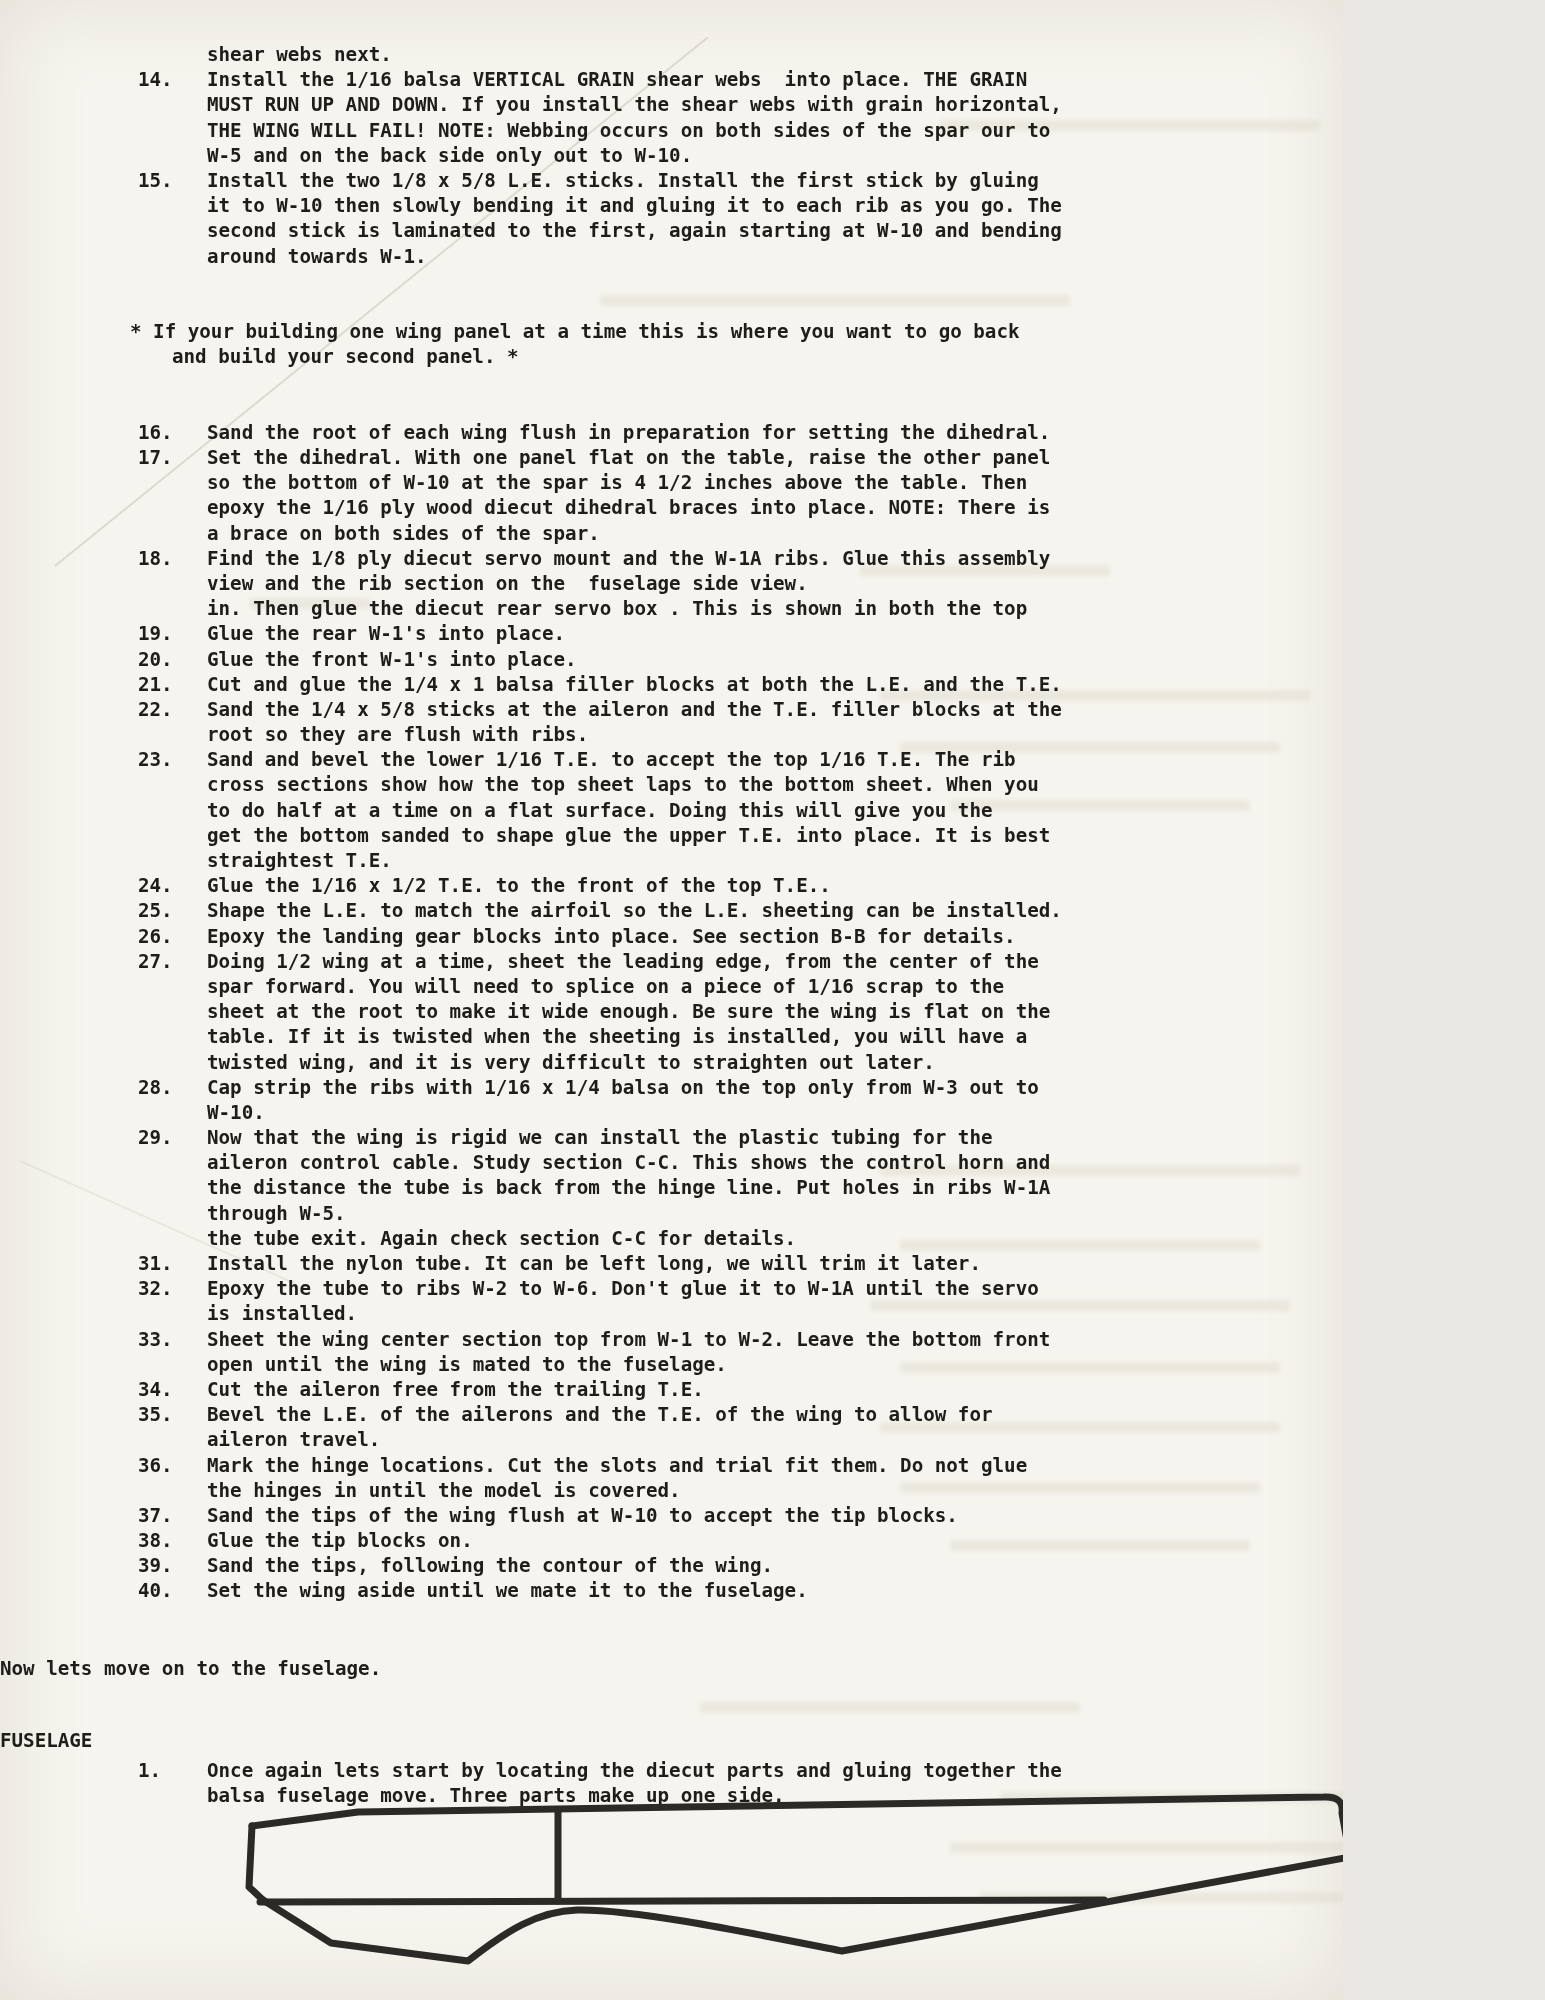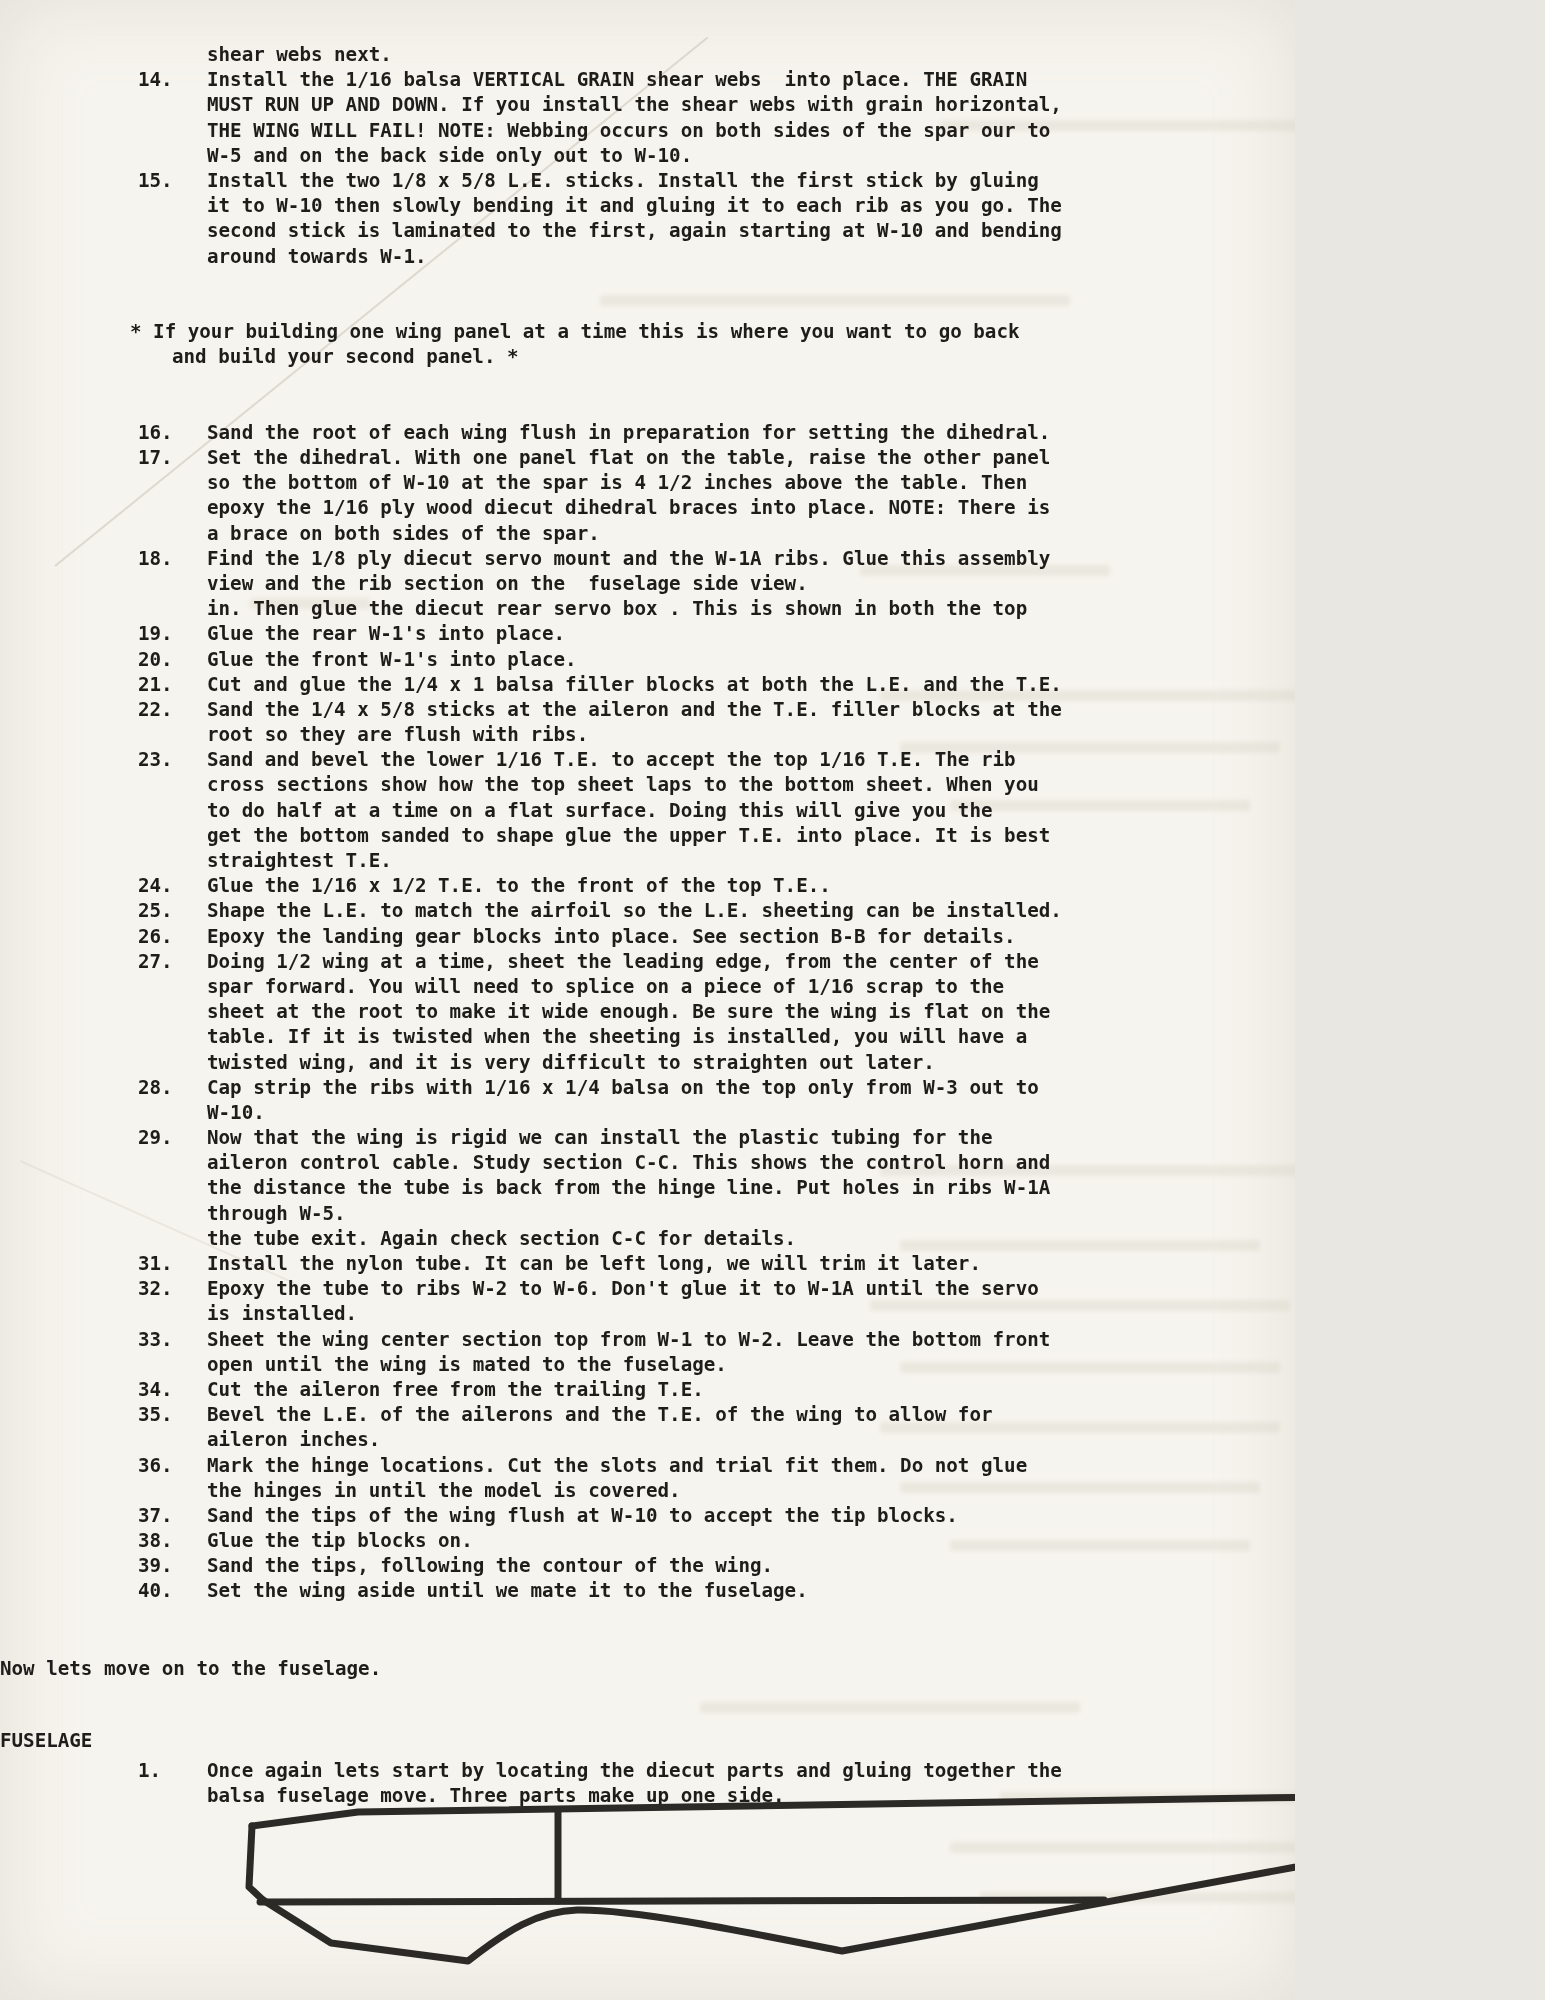--- a/index.html
+++ b/index.html
@@ -11,20 +11,21 @@
     width:1545px;height:2000px;
     background:#e9e7e1;
     font-family:"DejaVu Sans Mono",monospace;
   }
   .sheet{
     position:relative;width:1295px;height:2000px;overflow:hidden;
     background:var(--paper);
     box-shadow:inset 0 0 80px rgba(185,180,165,.30);
     color:var(--ink);
     font-weight:700;
+    padding-left:48px;
   }
   
   .flow{position:absolute;left:138px;top:42px;}
   .ln{
     height:25.2px;line-height:25.2px;font-size:19.2px;
     white-space:pre;letter-spacing:0;
   }
   .ln .num{display:inline-block;width:69px;}
   .ln.cont{padding-left:69px;}
   .ln.blank{height:25.2px;}
@@ -126,21 +127,21 @@
       <div class="ln cont">the distance the tube is back from the hinge line. Put holes in ribs W-1A</div>
       <div class="ln cont">through W-5.</div>
       <div class="ln cont">the tube exit. Again check section C-C for details.</div>
       <div class="ln"><span class="num">31.</span><span>Install the nylon tube. It can be left long, we will trim it later.</span></div>
       <div class="ln"><span class="num">32.</span><span>Epoxy the tube to ribs W-2 to W-6. Don't glue it to W-1A until the servo</span></div>
       <div class="ln cont">is installed.</div>
       <div class="ln"><span class="num">33.</span><span>Sheet the wing center section top from W-1 to W-2. Leave the bottom front</span></div>
       <div class="ln cont">open until the wing is mated to the fuselage.</div>
       <div class="ln"><span class="num">34.</span><span>Cut the aileron free from the trailing T.E.</span></div>
       <div class="ln"><span class="num">35.</span><span>Bevel the L.E. of the ailerons and the T.E. of the wing to allow for</span></div>
-      <div class="ln cont">aileron inches.</div>
+      <div class="ln cont">aileron travel.</div>
       <div class="ln"><span class="num">36.</span><span>Mark the hinge locations. Cut the slots and trial fit them. Do not glue</span></div>
       <div class="ln cont">the hinges in until the model is covered.</div>
       <div class="ln"><span class="num">37.</span><span>Sand the tips of the wing flush at W-10 to accept the tip blocks.</span></div>
       <div class="ln"><span class="num">38.</span><span>Glue the tip blocks on.</span></div>
       <div class="ln"><span class="num">39.</span><span>Sand the tips, following the contour of the wing.</span></div>
       <div class="ln"><span class="num">40.</span><span>Set the wing aside until we mate it to the fuselage.</span></div>
     </div>
 
   <div class="centerline" id="transition">Now lets move on to the fuselage.</div>
 

